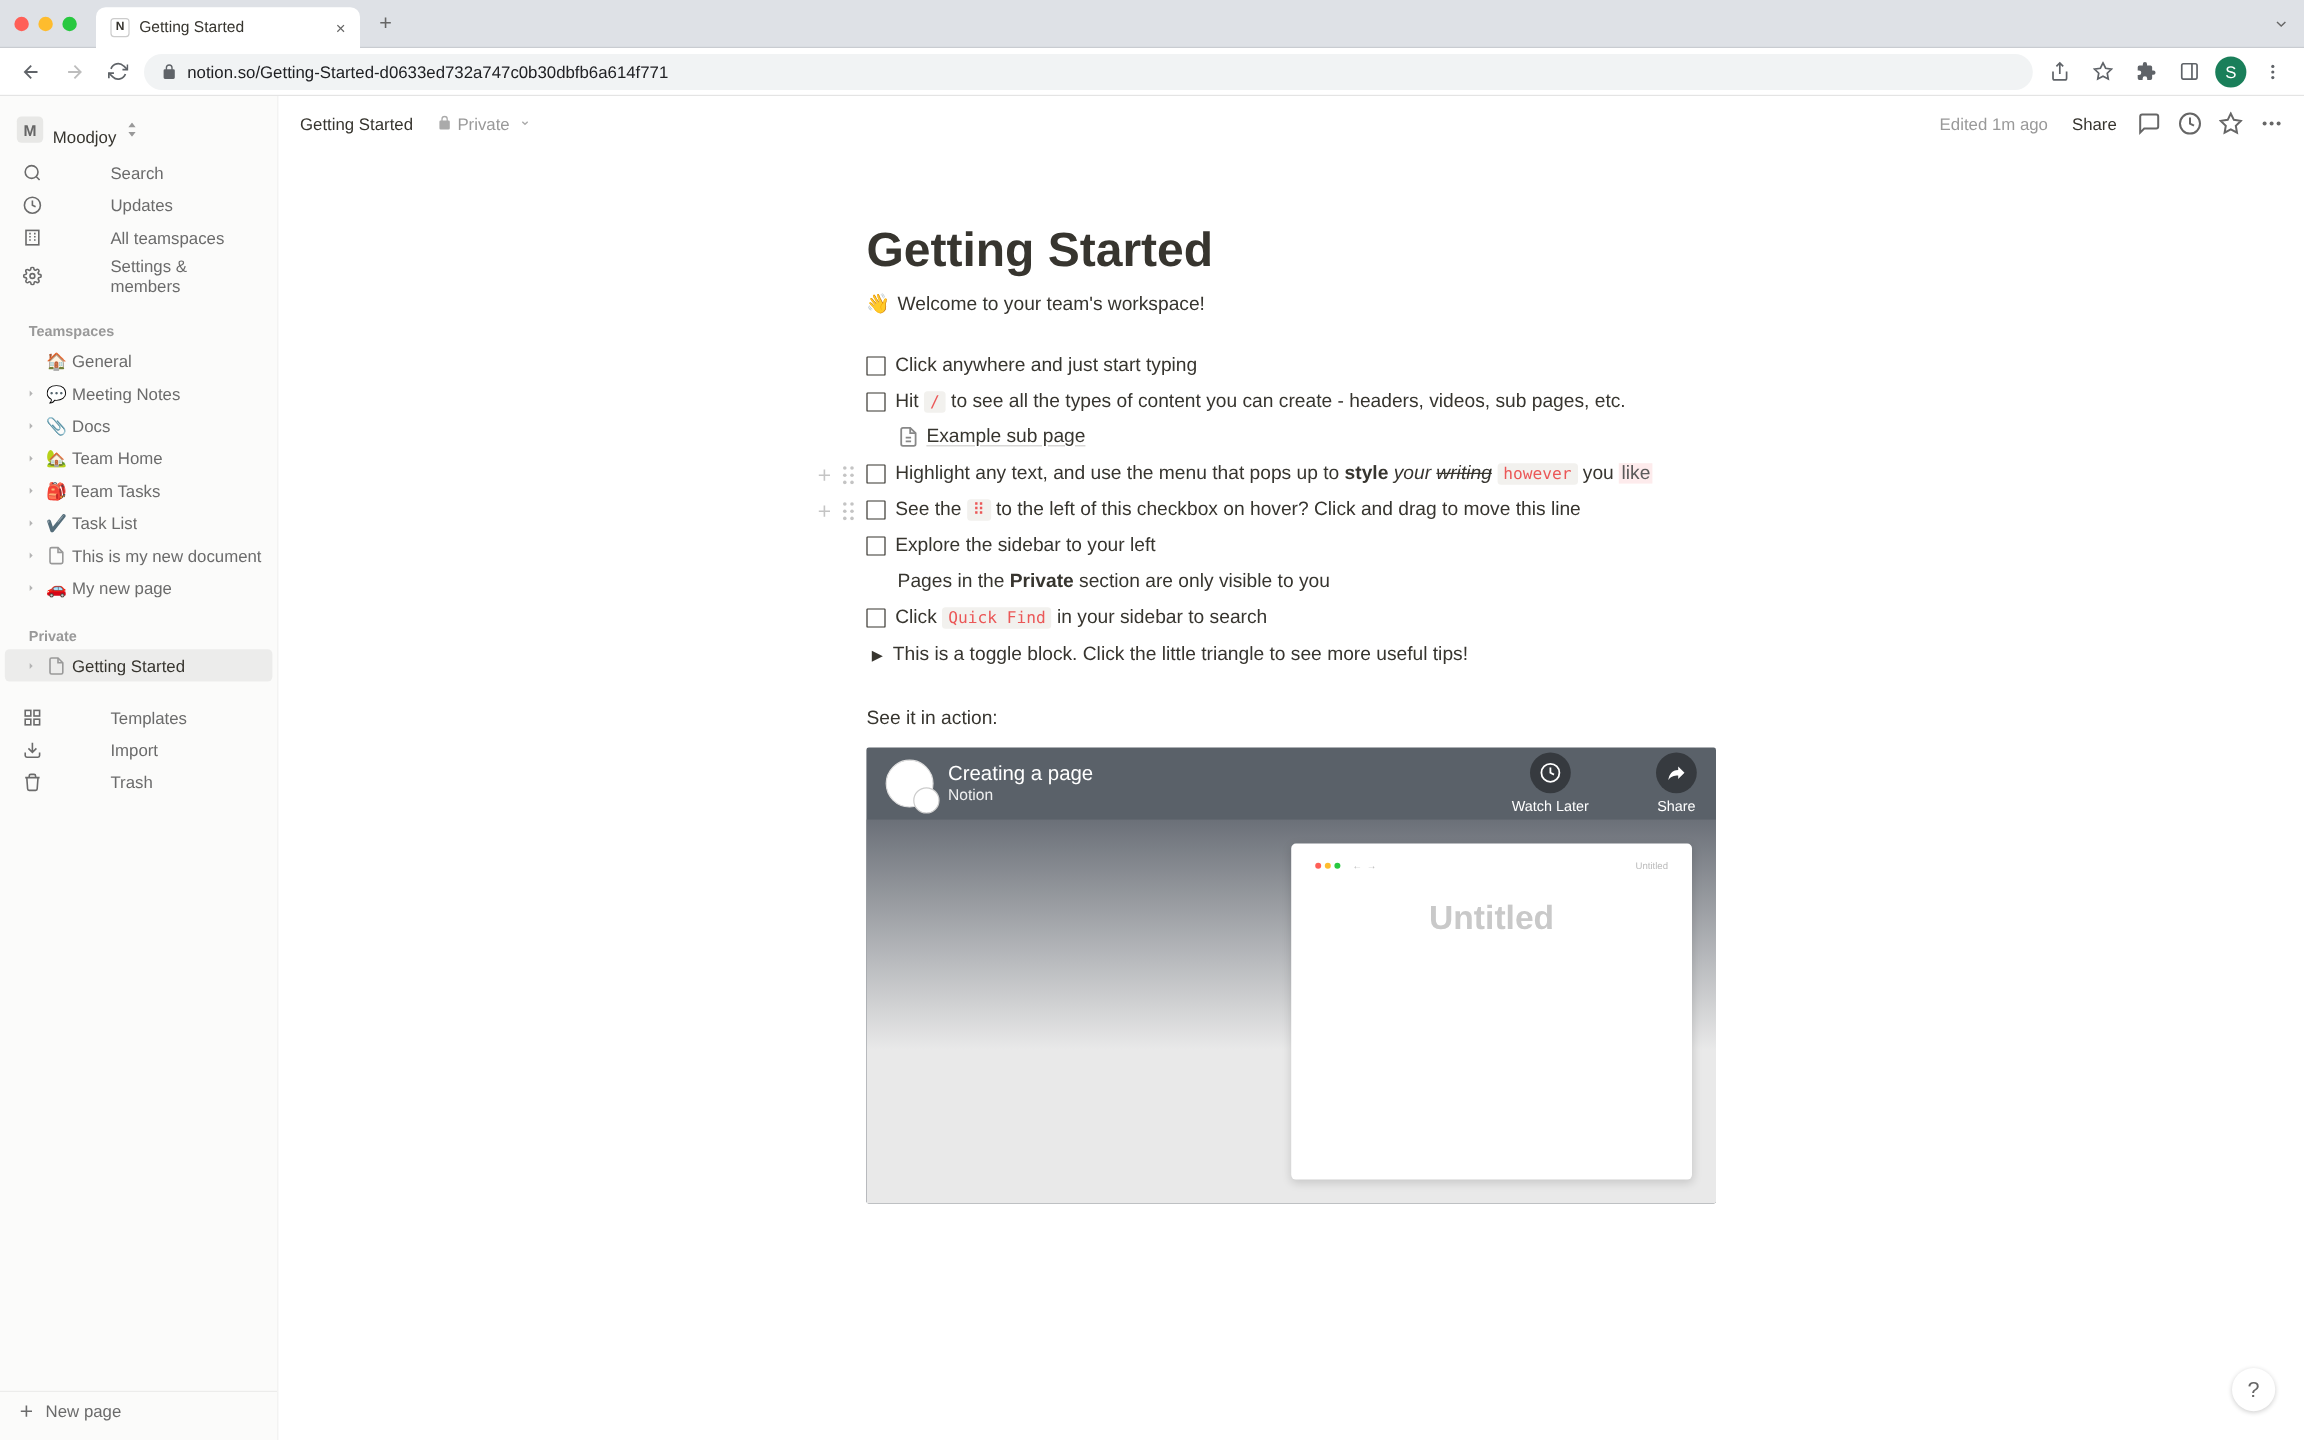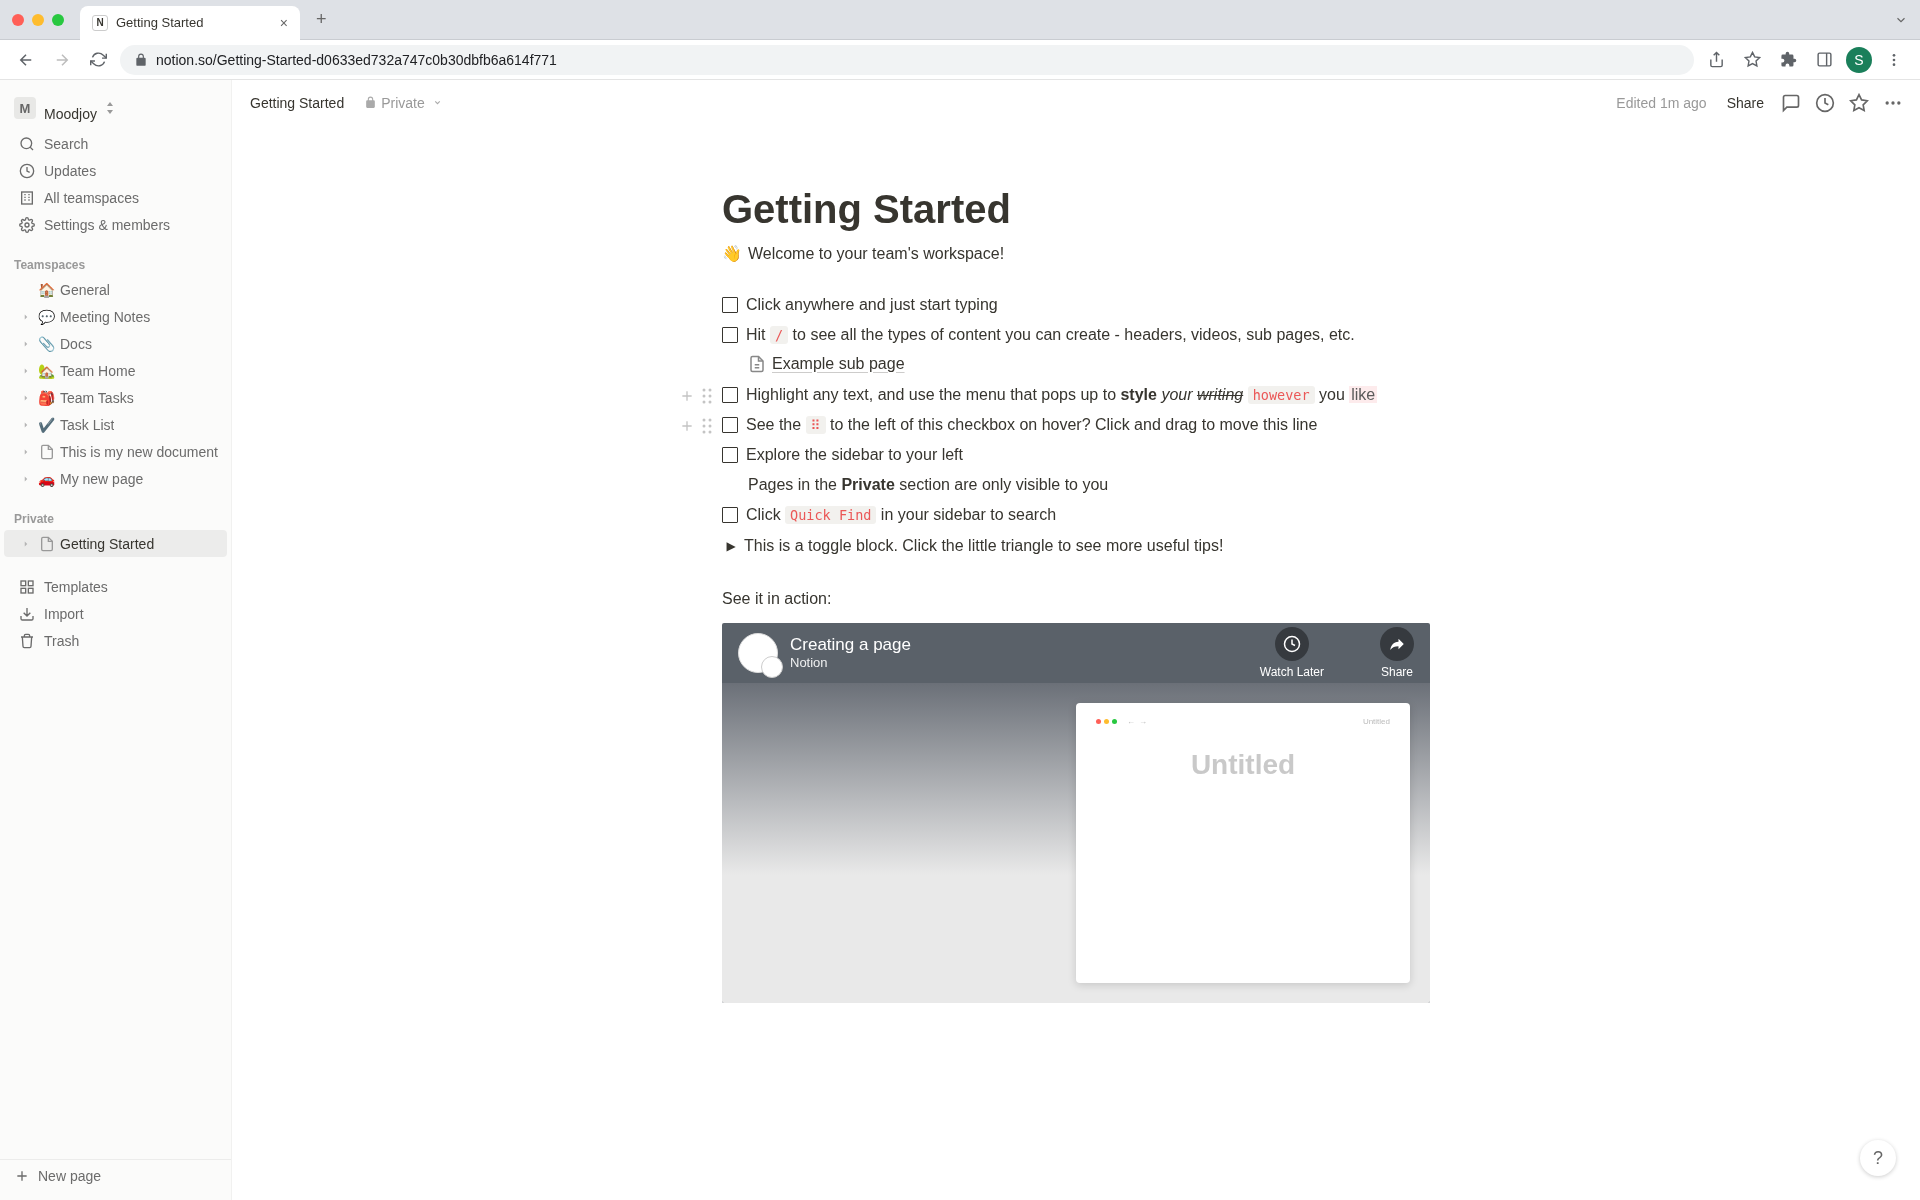--- a/index.html
+++ b/index.html
@@ -33,24 +33,24 @@
 .main { flex: 1; overflow-y: auto; position: relative; }
 
 
 .ws-switcher { display: flex; align-items: center; padding: 14px 14px 8px; gap: 8px; cursor: pointer; }
 .ws-badge { width: 22px; height: 22px; border-radius: 4px; background: #e8e8e6; display: flex; align-items: center; justify-content: center; font-size: 13px; font-weight: 600; color: #666; }
 .ws-name { font-weight: 500; font-size: 14px; margin-top: 12px; }
 .ws-chev { color: #999; font-size: 11px; }
 
 .side-item { display: flex; align-items: center; padding: 3px 14px; gap: 8px; cursor: pointer; color: #6b6b6b; font-size: 14px; border-radius: 4px; margin: 0 4px; min-height: 27px; }
 .side-item .si-icon { width: 18px; height: 18px; display: flex; align-items: center; justify-content: center; flex-shrink: 0; }
-.side-item .si-label { font-weight: 500; }
+.side-item .si-label { font-weight: 500; margin-left: 48px; }
 
 .side-section { margin-top: 16px; }
-.side-section-title { font-size: 12px; font-weight: 600; color: #999; padding: 4px 14px; }
+.side-section-title { font-size: 12px; font-weight: 600; color: #999; padding: 4px 24px; }
 
 .tree-item { display: flex; align-items: center; padding: 2px 8px 2px 14px; gap: 4px; cursor: pointer; font-size: 14px; min-height: 27px; border-radius: 4px; margin: 0 4px; color: #6b6b6b; font-weight: 500; }
 .tree-item.selected { background: rgba(0,0,0,0.06); color: #37352f; }
 .tree-arrow { width: 16px; height: 16px; display: flex; align-items: center; justify-content: center; color: #b4b4b4; font-size: 10px; flex-shrink: 0; }
 .tree-emoji { width: 18px; text-align: center; flex-shrink: 0; font-size: 14px; }
 .tree-page-icon { width:18px; height:18px; flex-shrink:0; display:flex; align-items:center; justify-content:center; color:#999; }
 .tree-text { white-space: nowrap; overflow: hidden; text-overflow: ellipsis; }
 
 .sidebar-bottom { margin-top: auto; padding-bottom: 8px; }
 .new-page-btn { display: flex; align-items: center; padding: 8px 14px; gap: 8px; cursor: pointer; font-size: 14px; color: #6b6b6b; border-top: 1px solid rgba(0,0,0,0.06); font-weight: 500; }

